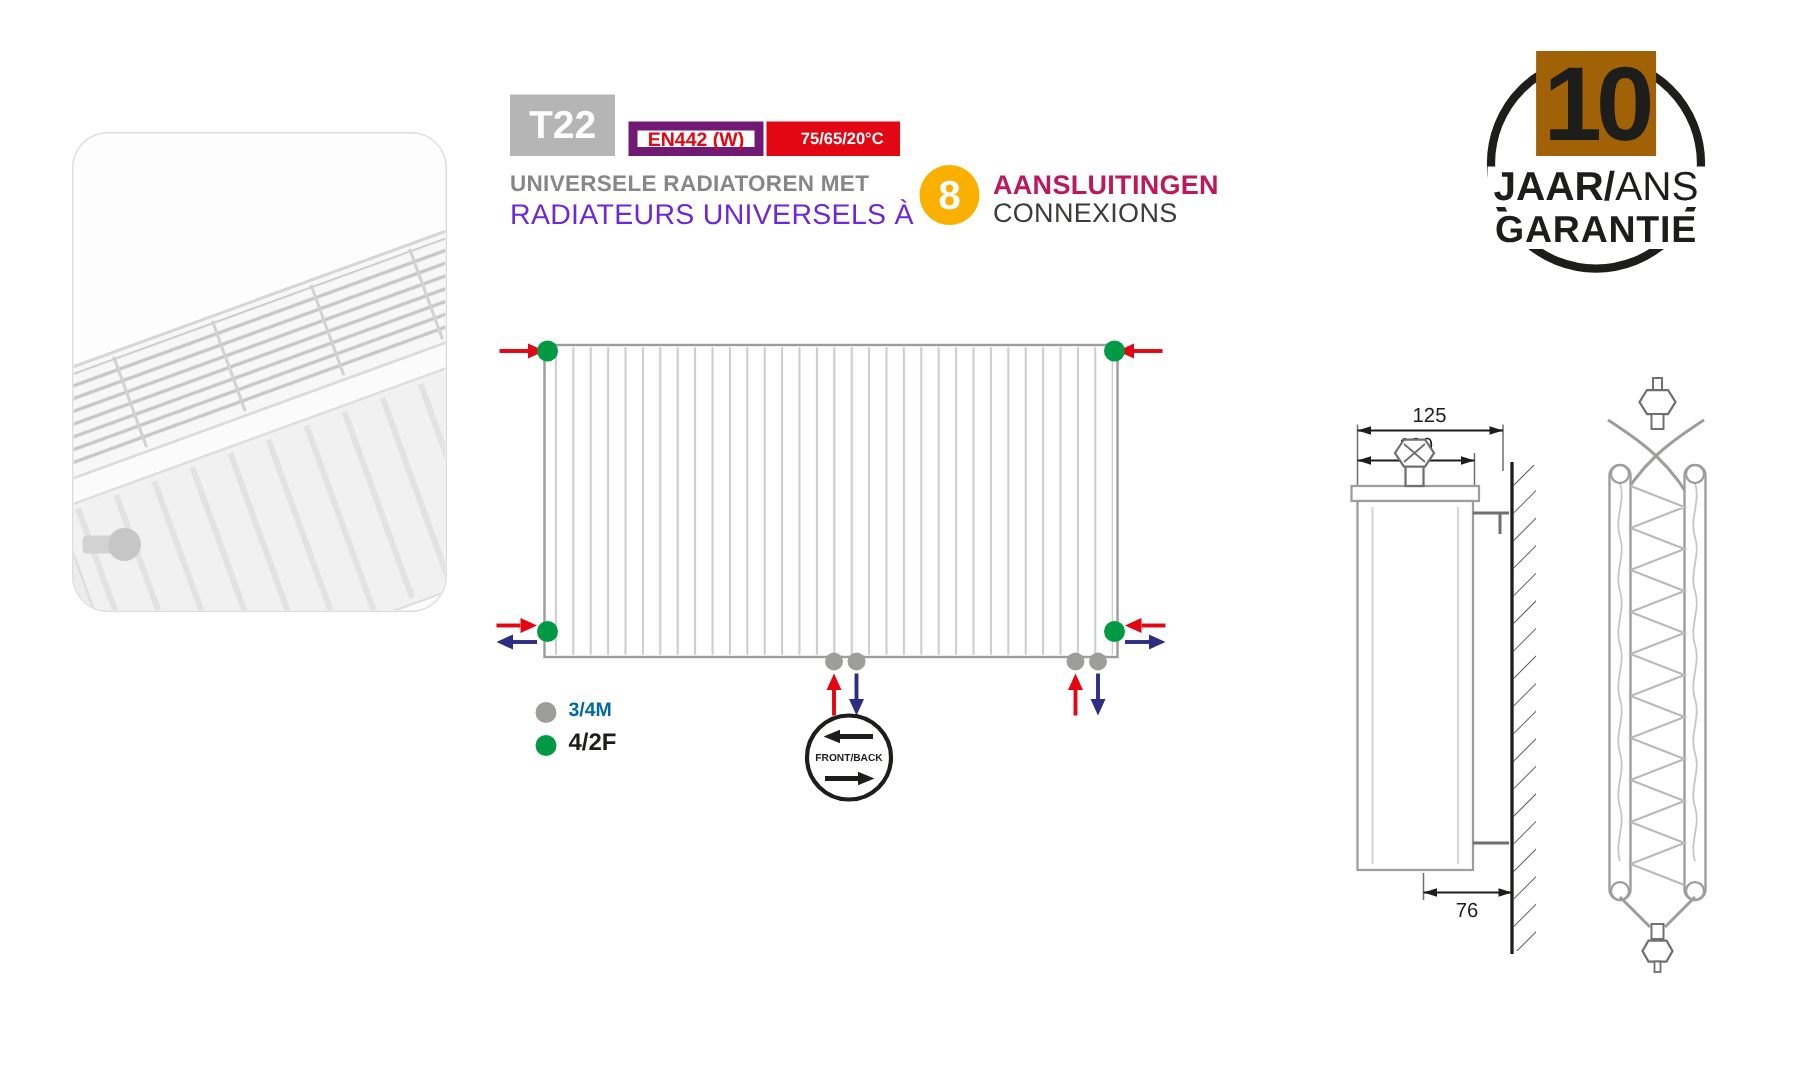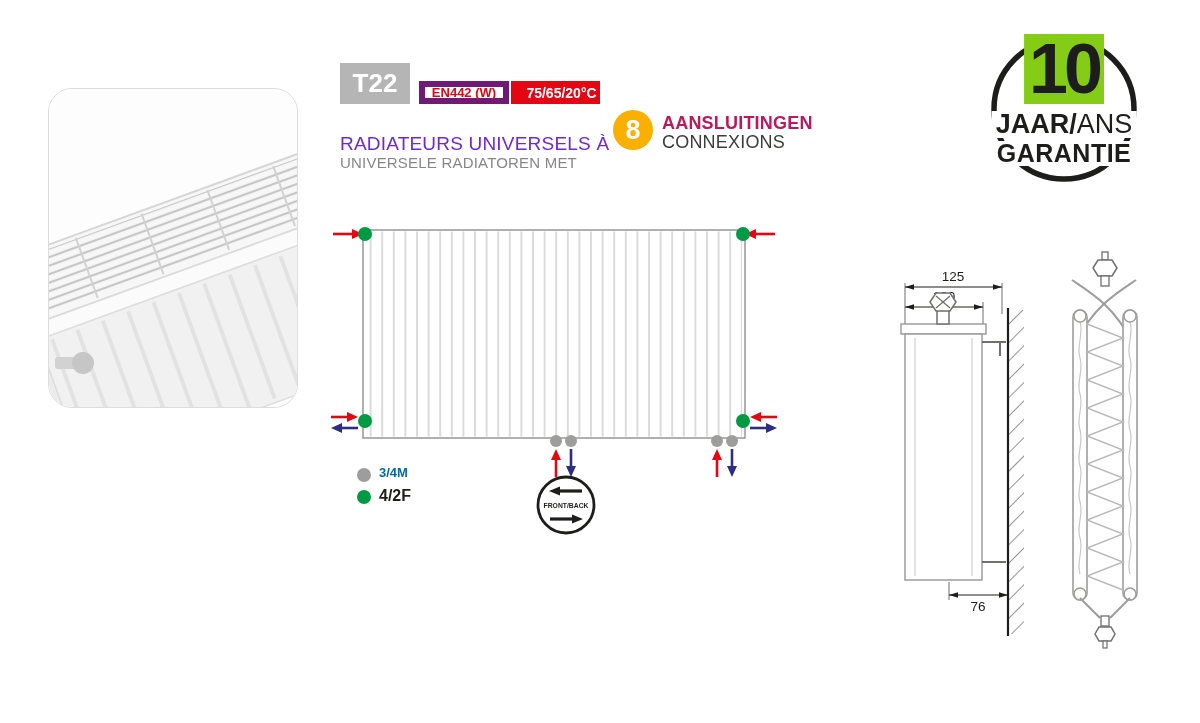--- a/index.html
+++ b/index.html
@@ -10,41 +10,41 @@
   
   .photo{left:48px;top:88px;width:248px;height:318px;border:1px solid #dcdcdc;
          border-radius:24px;overflow:hidden;background:#fdfdfd;}
 
   
   .model-box{left:340px;top:63px;width:70px;height:41px;background:#b5b5b5;color:#ffffff;
              font-size:26px;font-weight:700;display:flex;align-items:center;justify-content:center;}
   .standard-box{left:419px;top:81px;width:90px;height:23px;border:6px solid #701a75;color:#e30613;
                 box-sizing:border-box;font-size:13px;font-weight:700;display:flex;align-items:center;justify-content:center;background:#ffffff;}
   .temp-box{left:511px;top:81px;width:89px;height:23px;background:#e30613;color:#ffffff;
-            box-sizing:border-box;font-size:14px;font-weight:700;display:flex;align-items:center;justify-content:center;padding-left:12px;}
-  .title-nl{left:340px;top:114px;font-size:15px;font-weight:400;color:#878787;letter-spacing:.2px;margin-top:40px;}
+            box-sizing:border-box;font-size:11px;font-weight:700;display:flex;align-items:center;justify-content:center;padding-left:12px;}
+  .title-nl{left:340px;top:114px;font-size:15px;font-weight:700;color:#878787;letter-spacing:.2px;}
   .title-fr{left:340px;top:133px;font-size:19px;font-weight:400;color:#6d28d9;letter-spacing:.2px;}
   .conn-circle{left:613px;top:110px;width:40px;height:40px;border-radius:50%;background:#f9b000;
                color:#ffffff;font-size:27px;font-weight:700;display:flex;align-items:center;justify-content:center;}
   .conn-nl{left:662px;top:113px;font-size:18px;font-weight:700;color:#be185d;letter-spacing:.2px;}
   .conn-fr{left:662px;top:132px;font-size:18px;font-weight:400;color:#3c3c3b;letter-spacing:.2px;}
 
   
   .legend-dot{width:14px;height:14px;border-radius:50%;}
   .dot-gray{background:#9d9d9c;}
   .dot-green{background:#009a44;}
   .legend-row1-dot{left:357px;top:468px;}
   .legend-row2-dot{left:357px;top:490px;}
   .legend-row1-label{left:379px;top:465px;font-size:13px;font-weight:700;color:#0369a1;}
   .legend-row2-label{left:379px;top:487px;font-size:16px;font-weight:700;color:#1d1d1b;}
 
   
   .badge{left:985px;top:30px;width:158px;height:158px;}
   .badge-num{left:50%;top:4px;transform:translateX(-50%);font-size:70px;font-weight:900;
-             letter-spacing:-4px;line-height:1;background:#84cc16;padding:0 5px;}
+             letter-spacing:-4px;line-height:1;background:#a16207;padding:0 5px;}
   .badge-line1{left:50%;top:81px;transform:translateX(-50%);font-size:27px;line-height:1;
                background:#ffffff;padding:0 4px;white-space:nowrap;}
   .badge-line1 .b{font-weight:800;}
   .badge-line1 .r{font-weight:400;}
   .badge-line2{left:50%;top:111px;transform:translateX(-50%);font-size:25px;font-weight:800;
                line-height:1;background:#ffffff;padding:0 4px;white-space:nowrap;letter-spacing:.5px;}
 </style>
 </head>
 <body>
 

